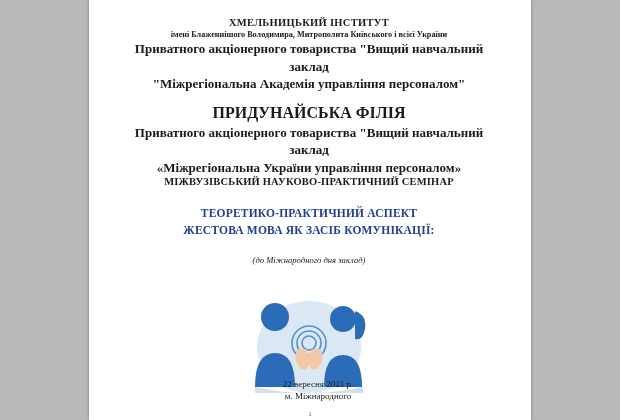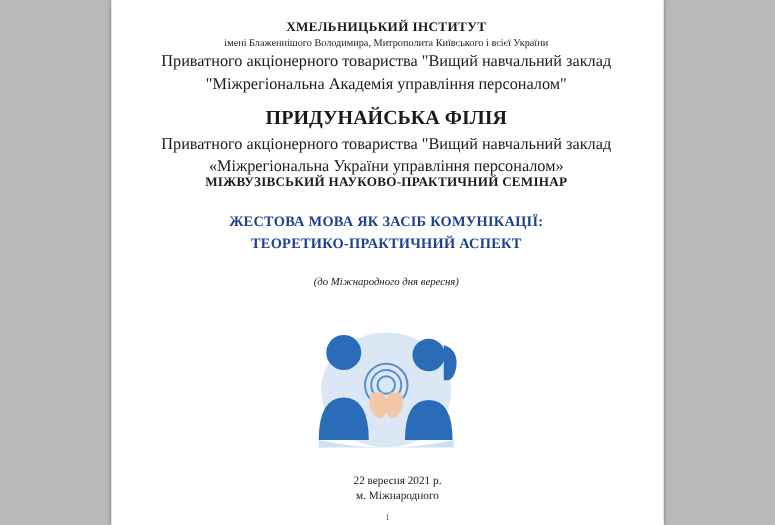--- a/index.html
+++ b/index.html
@@ -40,21 +40,21 @@
   }
   .org-title {
     font-size: 10.5px;
     font-weight: bold;
     letter-spacing: 0.3px;
     color: #1a1a1a;
     line-height: 1.25;
   }
   .org-line {
     font-size: 8.2px;
-    font-weight: normal;
+    font-weight: bold;
     color: #1a1a1a;
     line-height: 1.35;
   }
   .org-line.quoted {
     font-size: 13px;
   }
   .org-block-2 {
     margin-top: 10px;
   }
   .org-title-2 {
@@ -132,25 +132,25 @@
 
       <div class="org-block-2">
         <div class="org-title-2">ПРИДУНАЙСЬКА ФІЛІЯ</div>
         <div class="org-line quoted">Приватного акціонерного товариства "Вищий навчальний заклад</div>
         <div class="org-line quoted">«Міжрегіональна України управління персоналом»</div>
       </div>
 
       <div class="seminar">МІЖВУЗІВСЬКИЙ НАУКОВО-ПРАКТИЧНИЙ СЕМІНАР</div>
 
       <div class="topic">
+        <div>ТЕОРЕТИКО-ПРАКТИЧНИЙ АСПЕКТ</div>
         <div>ЖЕСТОВА МОВА ЯК ЗАСІБ КОМУНІКАЦІЇ:</div>
-        <div>ТЕОРЕТИКО-ПРАКТИЧНИЙ АСПЕКТ</div>
       </div>
 
-      <div class="subtitle">(до Міжнародного дня вересня)</div>
+      <div class="subtitle">(до Міжнародного дня заклад)</div>
 
       <div class="illustration">
         <svg class="illus-svg" viewBox="0 0 168 108" xmlns="http://www.w3.org/2000/svg">
 
           <ellipse cx="84" cy="60" rx="52" ry="46" fill="#dbe7f5"></ellipse>
 
           <g fill="#2b6cb8">
             <circle cx="50" cy="30" r="14"></circle>
             <path d="M30 100 q0 -34 20 -34 q20 0 20 34 z"></path>
           </g>

